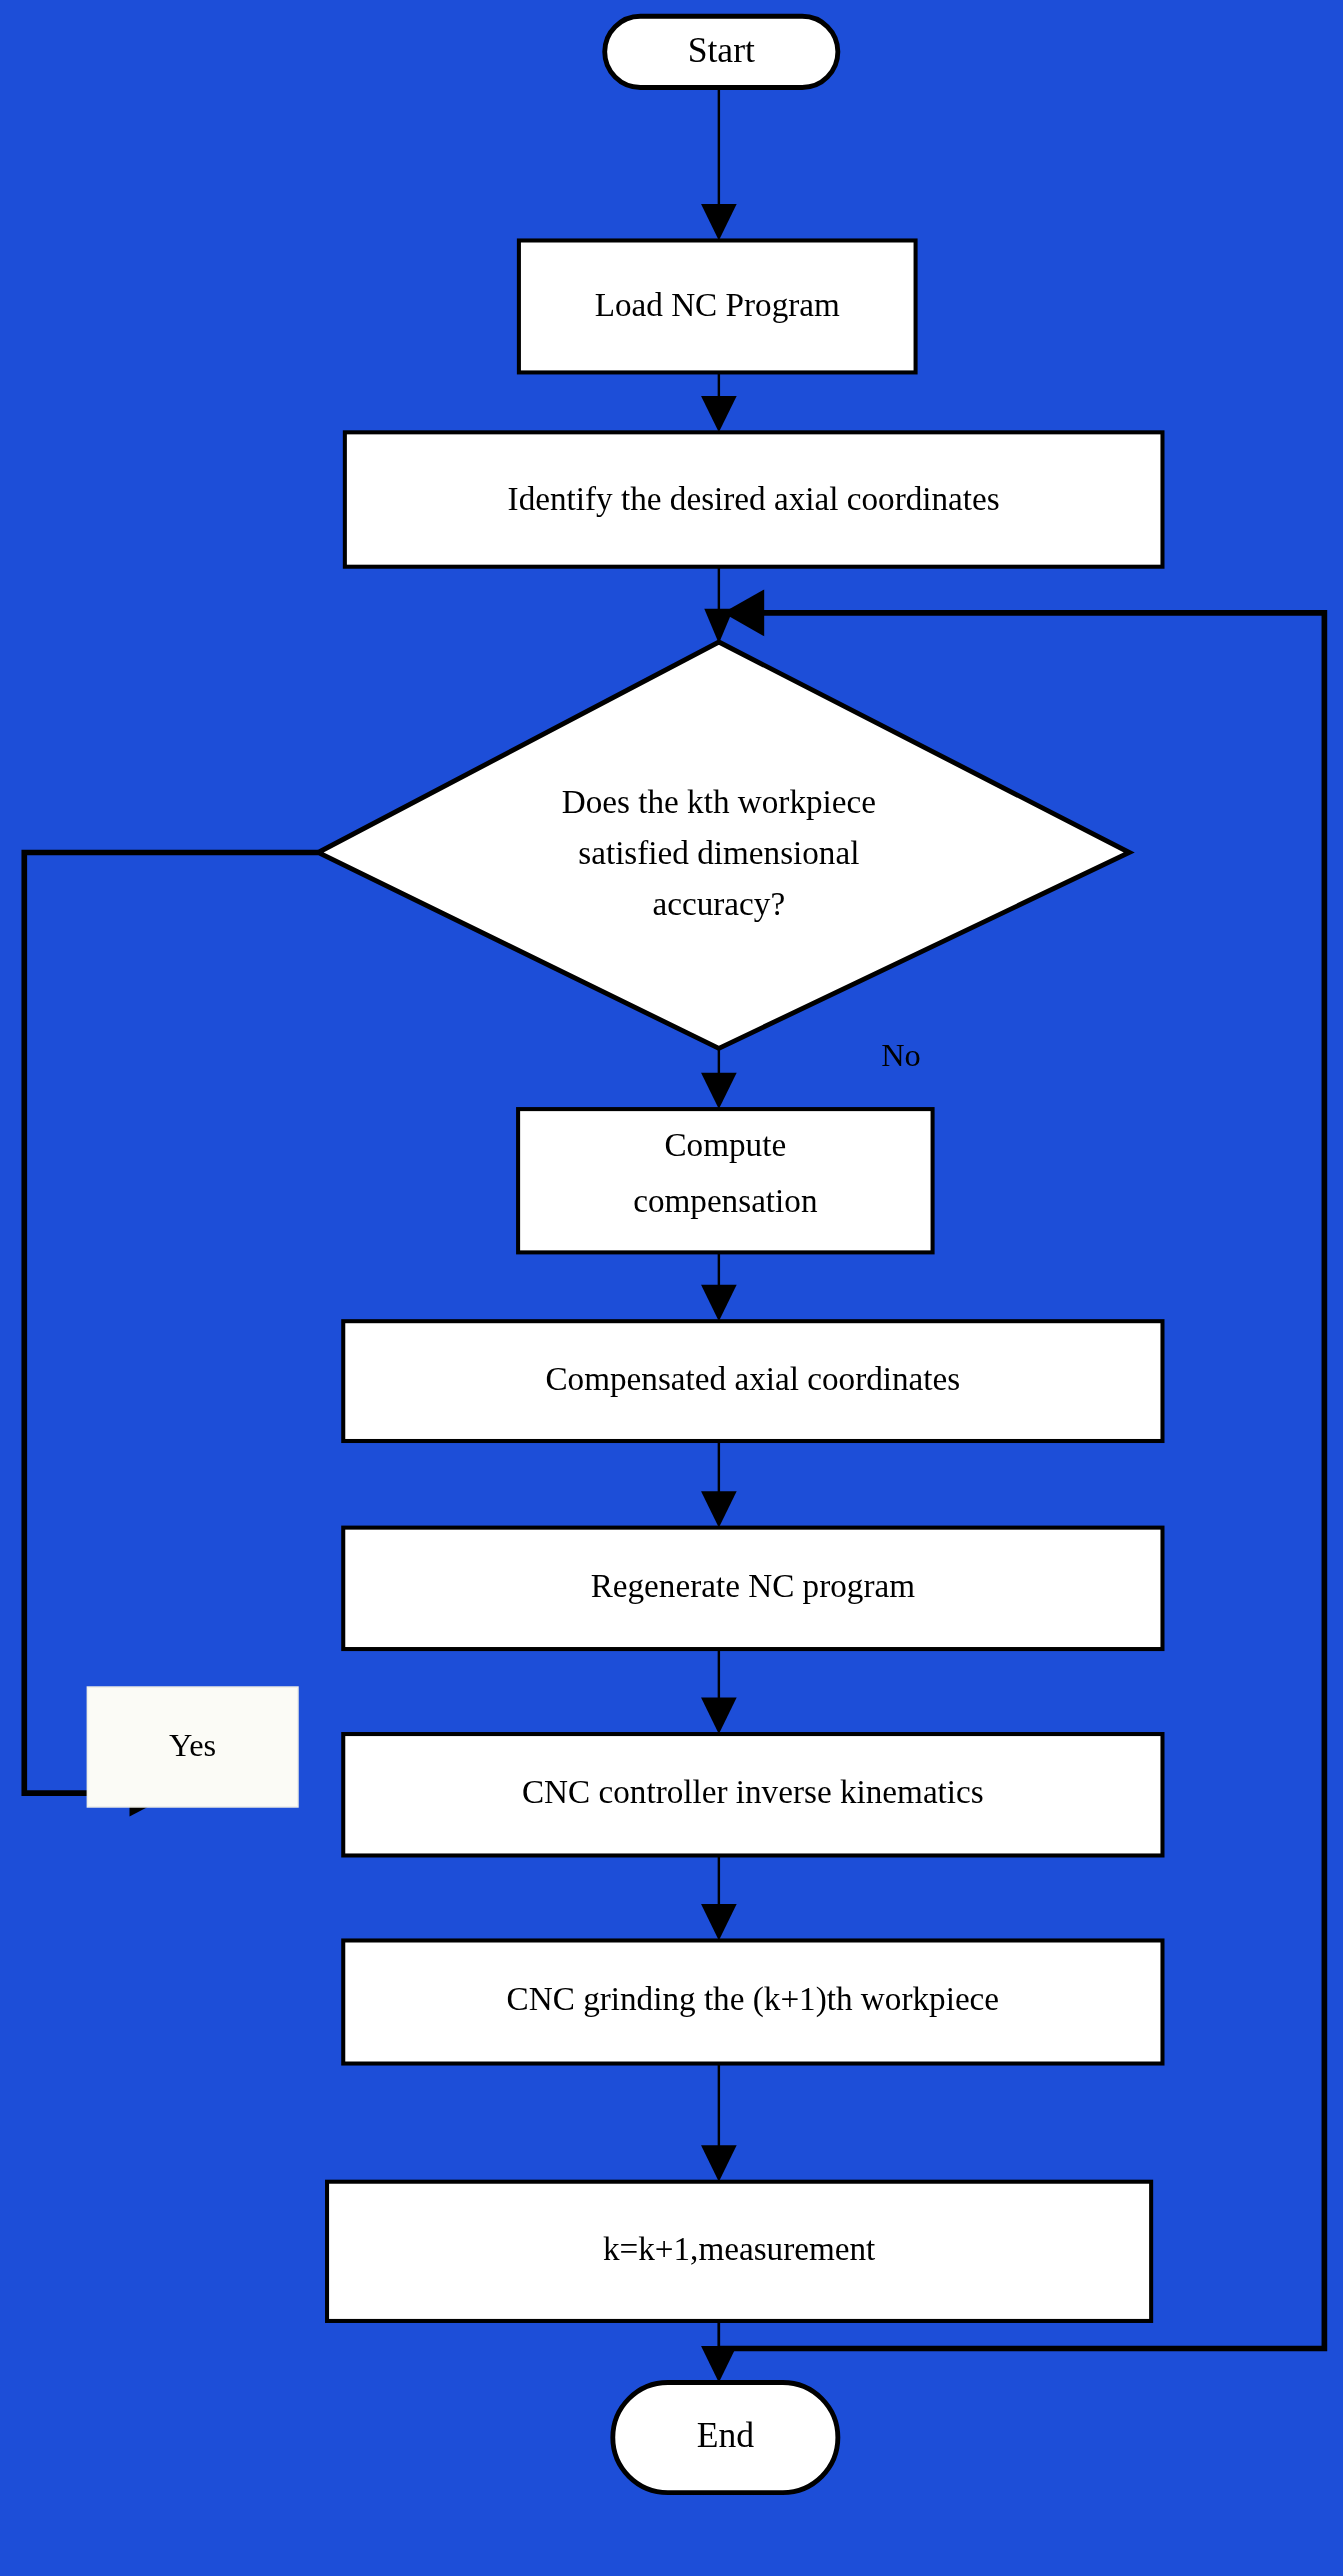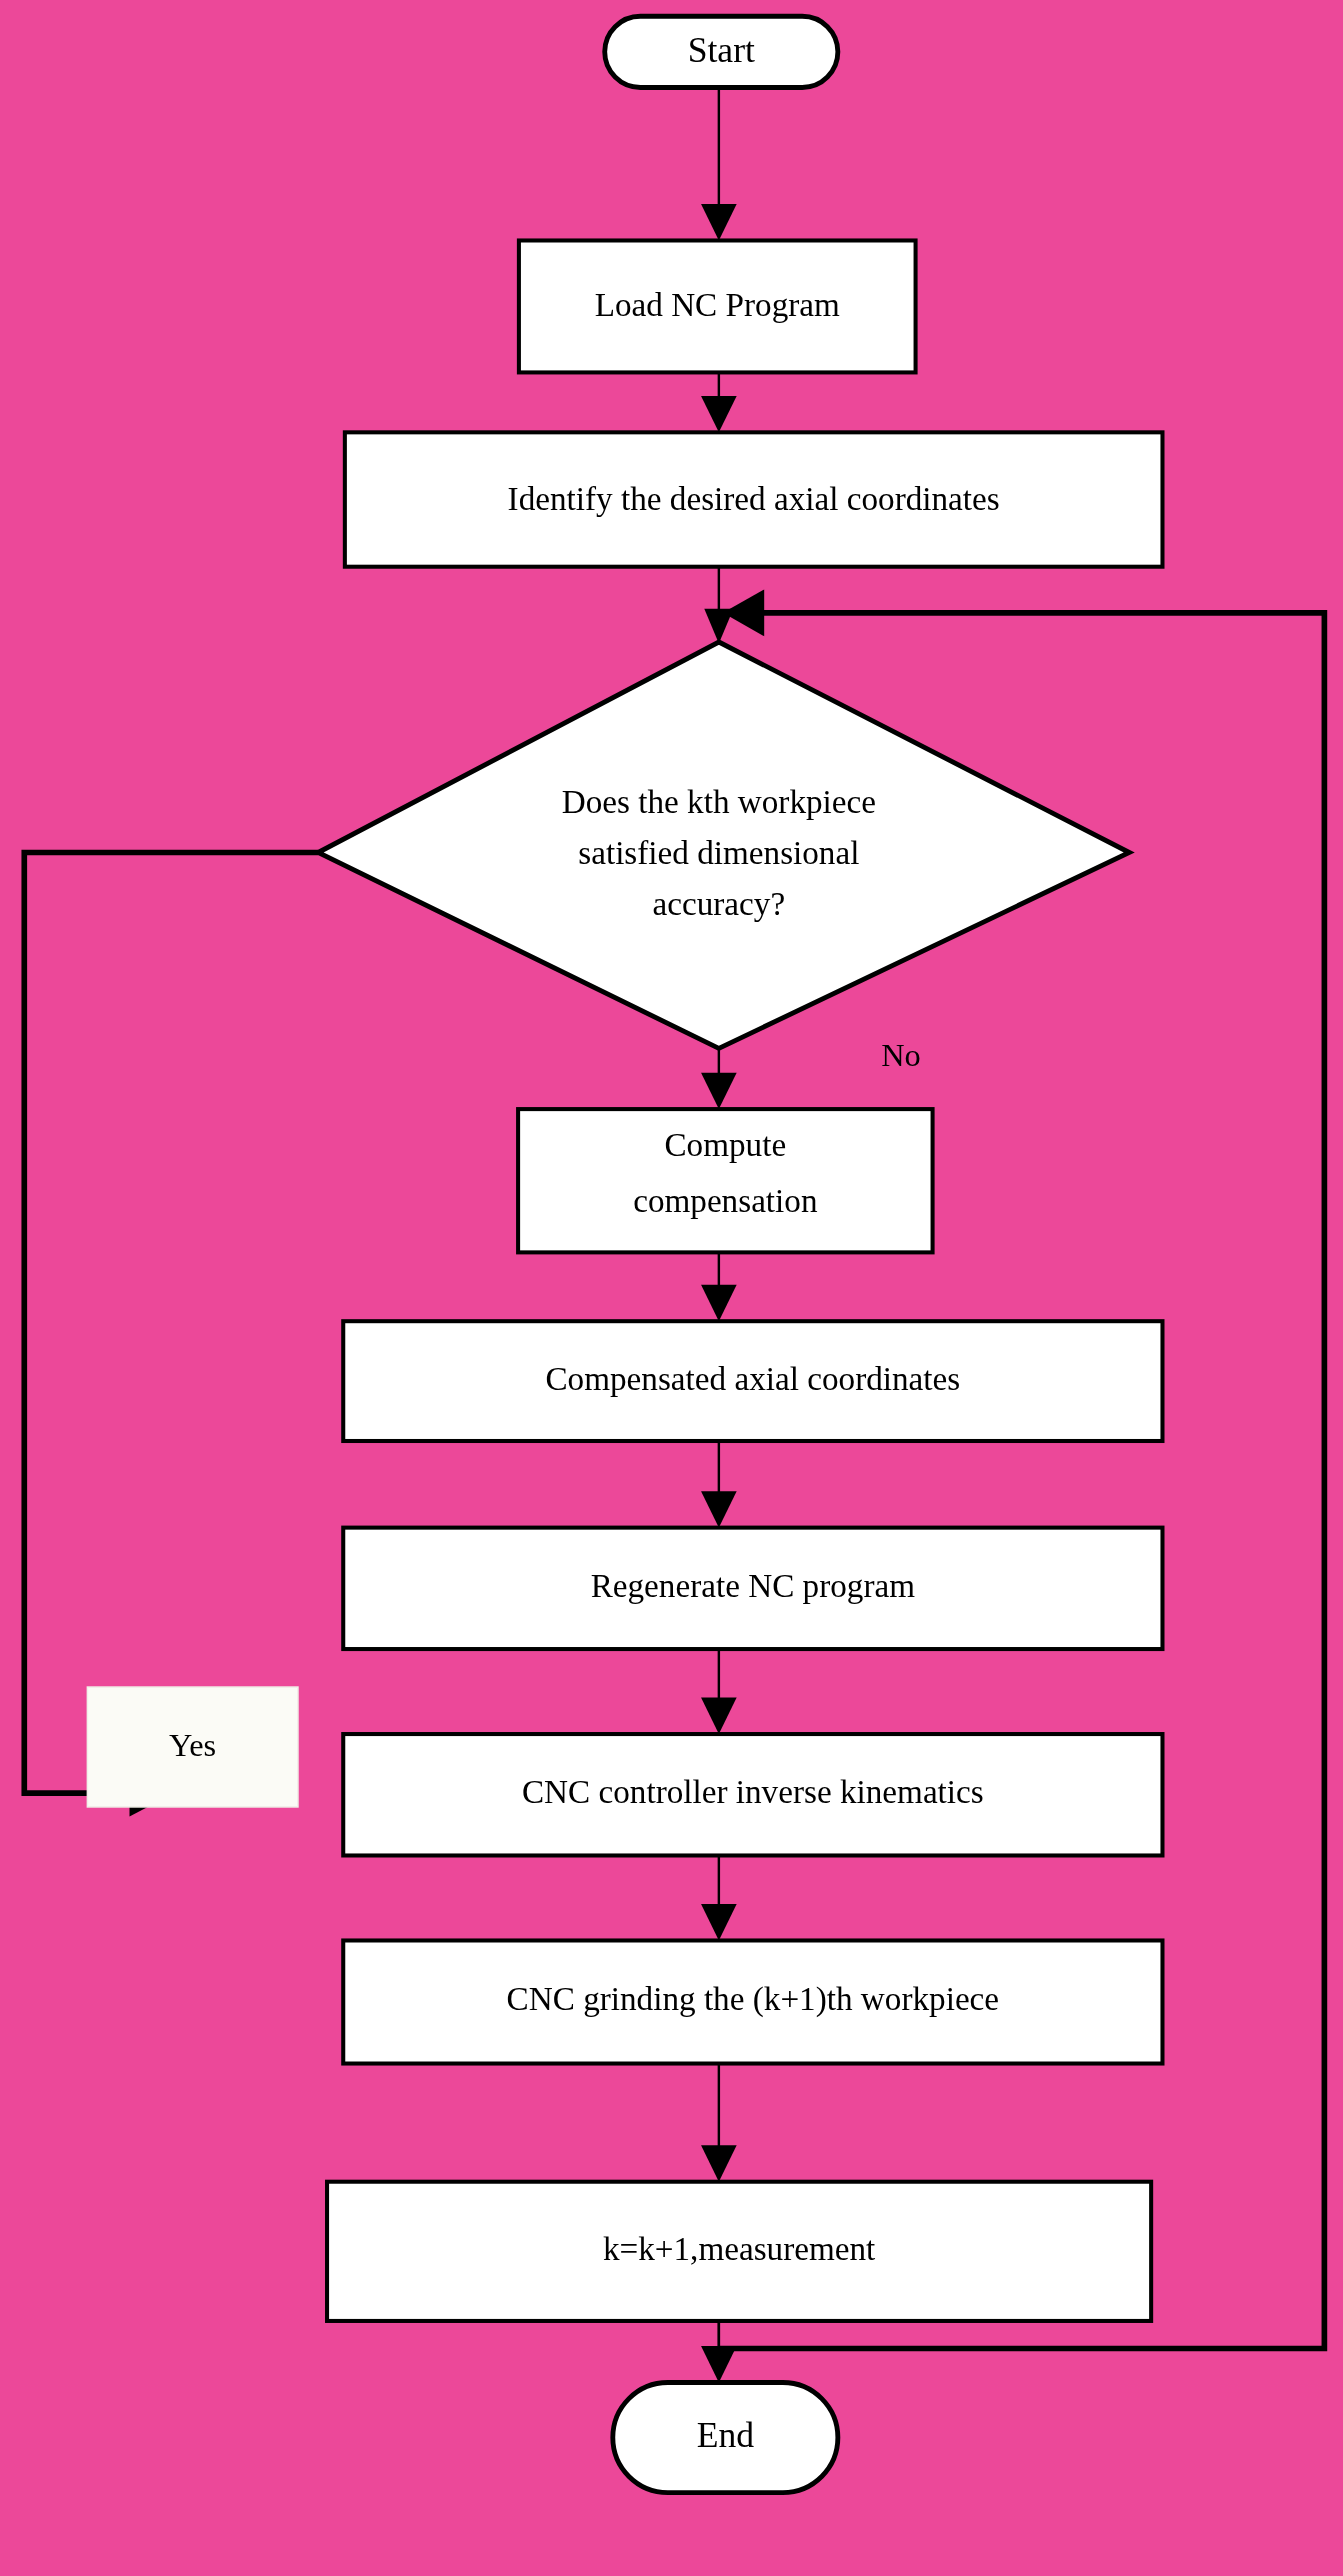--- a/index.html
+++ b/index.html
@@ -8,21 +8,21 @@
     padding: 0;
     background: #ffffff;
   }
   body {
     font-family: "Liberation Serif", "DejaVu Serif", serif;
   }
   #flowchart-root {
     position: relative;
     width: 1343px;
     height: 2576px;
-    background: #ec4899;
+    background: #1d4ed8;
     overflow: hidden;
   }
   svg#flow-svg {
     position: absolute;
     top: 0;
     left: 0;
     width: 1343px;
     height: 2576px;
     display: block;
   }

